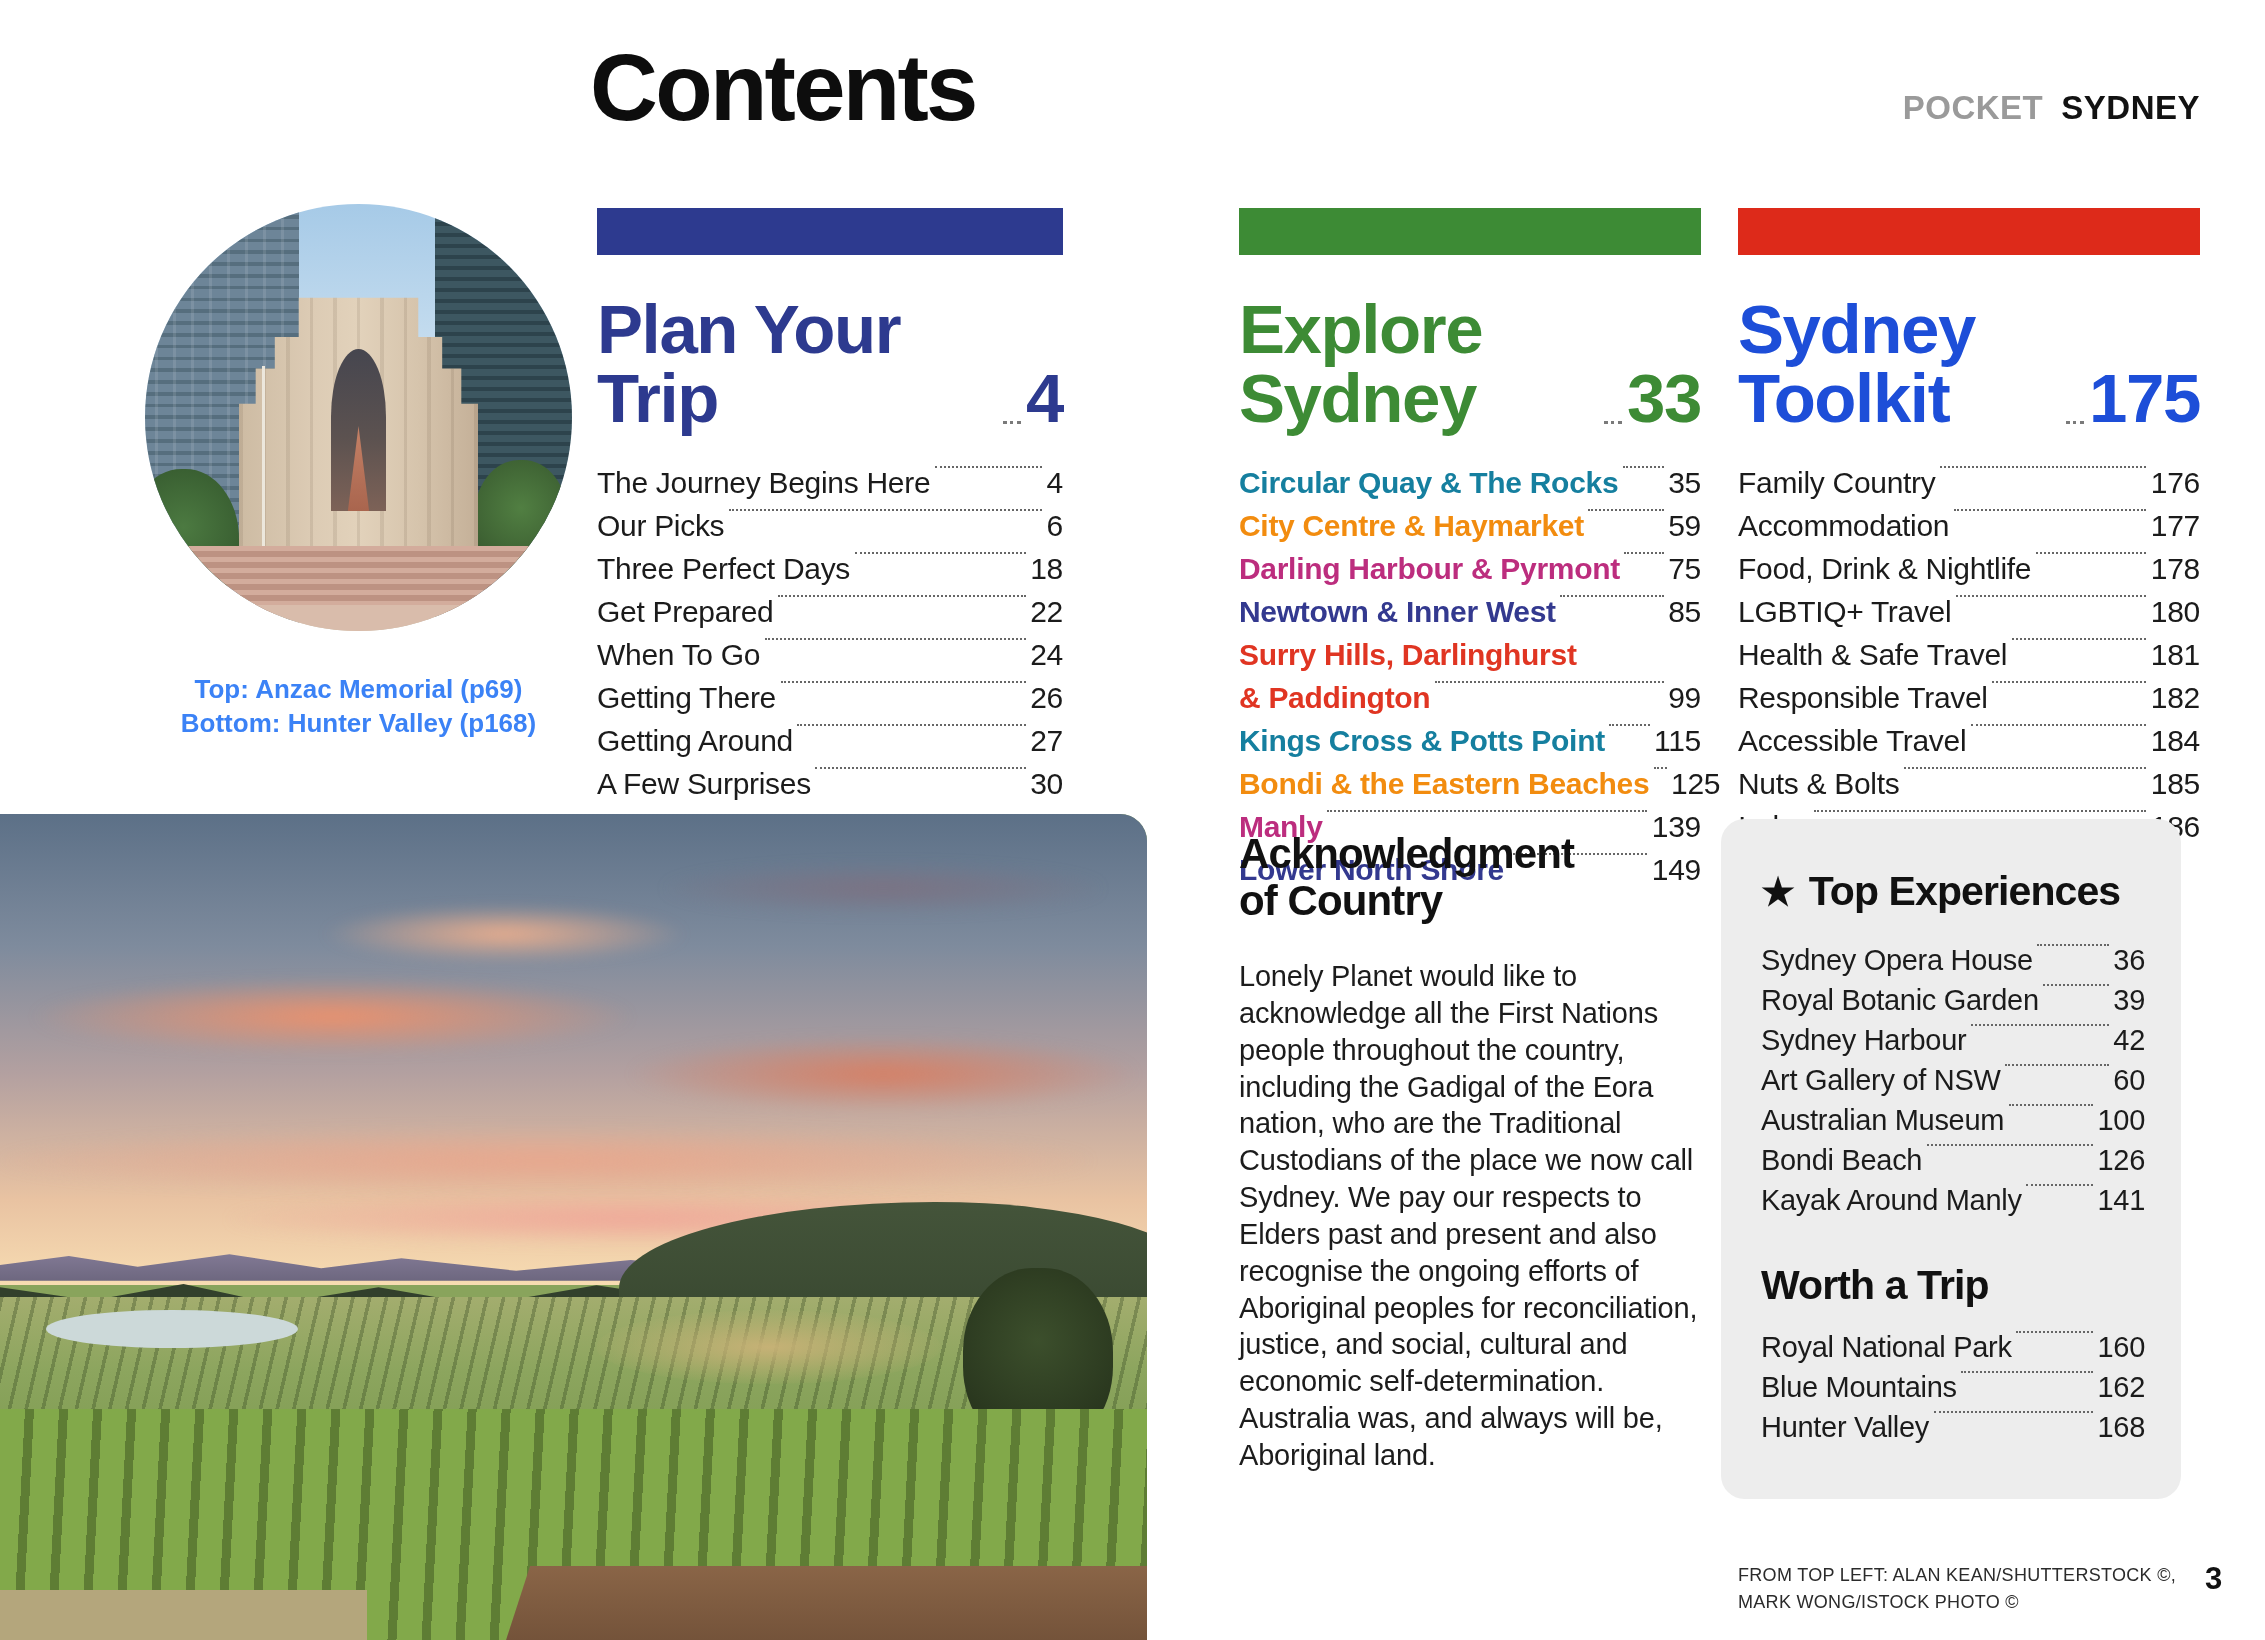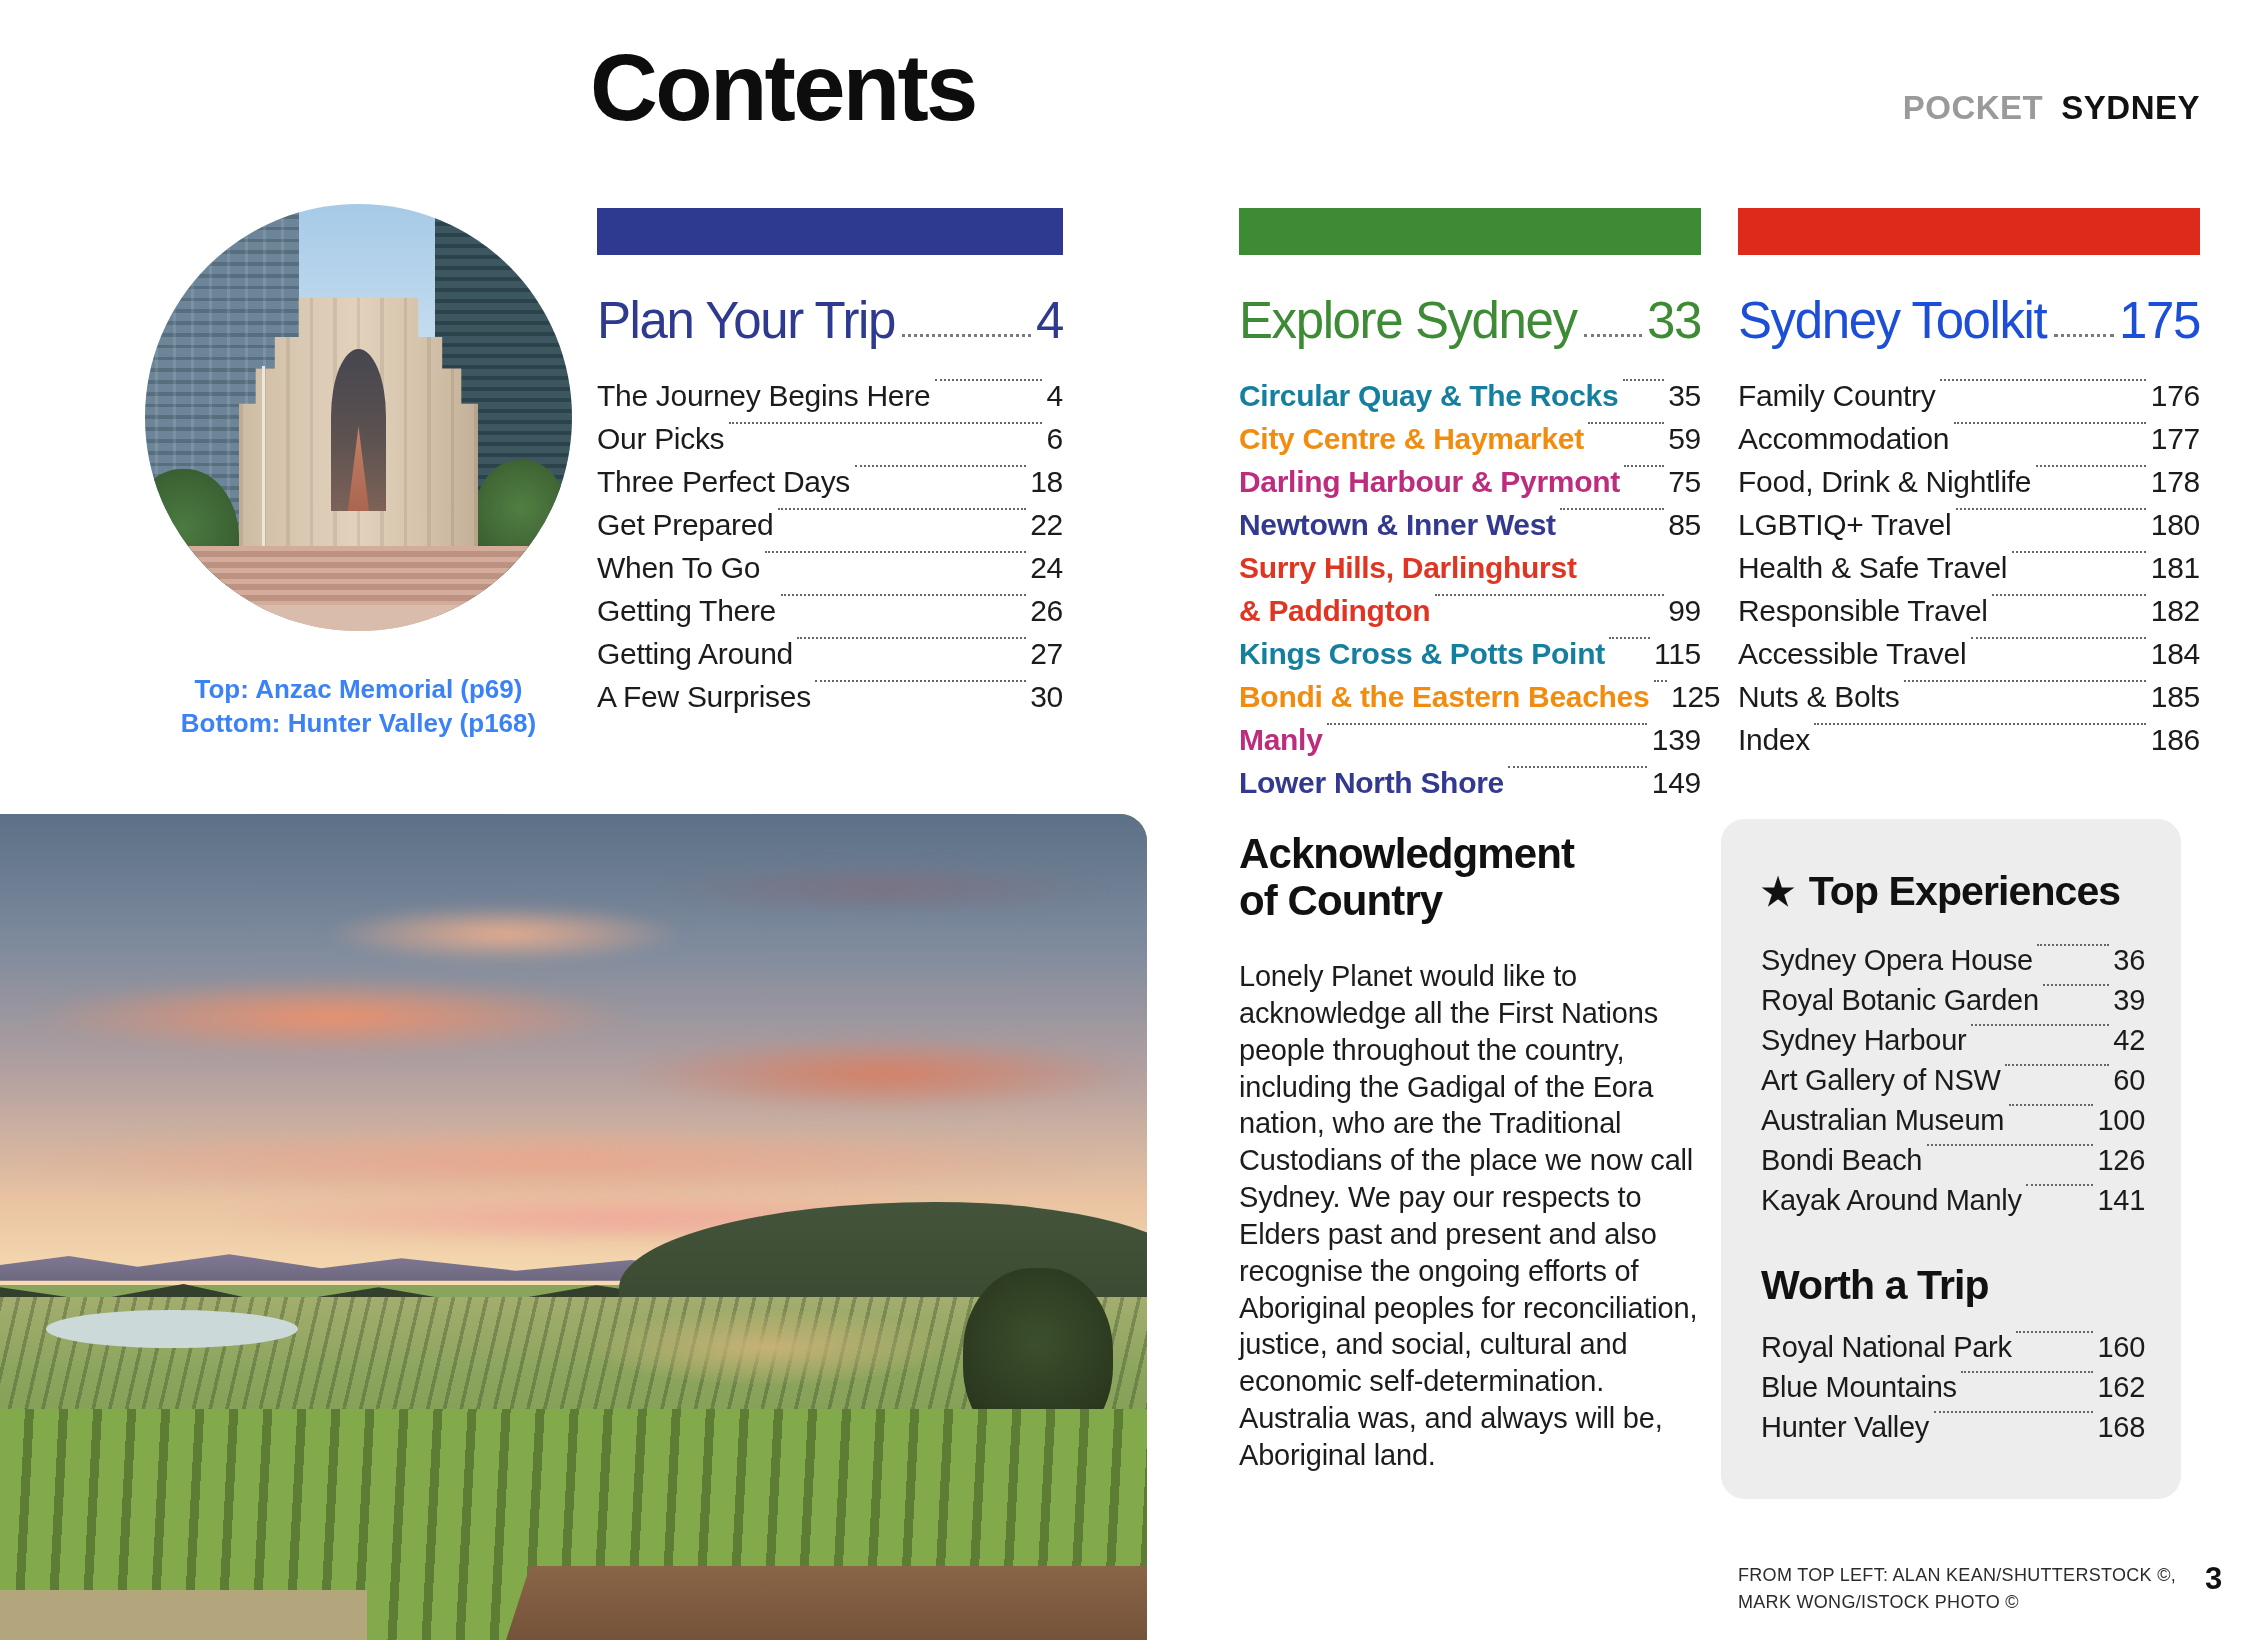--- a/index.html
+++ b/index.html
@@ -43,21 +43,21 @@
 
   .photo-caption { position:absolute; left:145px; top:672px; width:427px; text-align:center;
     font-size:26px; font-weight:700; line-height:1.32; color:#3b82f6; }
 
   
   .col { position:absolute; top:208px; }
   .col1 { left:597px;  width:466px; }
   .col2 { left:1239px; width:462px; }
   .col3 { left:1738px; width:462px; }
   .bar { height:47px; }
-  .sec-head { display:flex; align-items:flex-end; margin-top:40px; font-size:51px; font-weight:400; letter-spacing:-1.4px; line-height:1; }
+  .sec-head { display:flex; align-items:flex-end; margin-top:40px; font-size:69px; font-weight:700; letter-spacing:-1.4px; line-height:1; }
   .sec-head .dots { flex:1; border-bottom:3.6px dotted #7a7a7a; margin:0 5.4px 9px 7.2px; min-width:18px; }
   .rows { margin-top:33px; }
   .row { display:flex; align-items:flex-start; font-size:30px; height:43px; color:#1b1b1b; letter-spacing:-0.3px; }
   .row .lbl { white-space:nowrap; }
   .row .dots { flex:1; border-bottom:2.7px dotted #666; margin:0 4.5px 7.2px 4.5px; min-width:12.7px; }
   .row .pg { white-space:nowrap; }
   .rows-bold .row .lbl { font-weight:700; }
 
   
   .ack { position:absolute; left:1239px; top:830px; width:466px; color:#111; }

